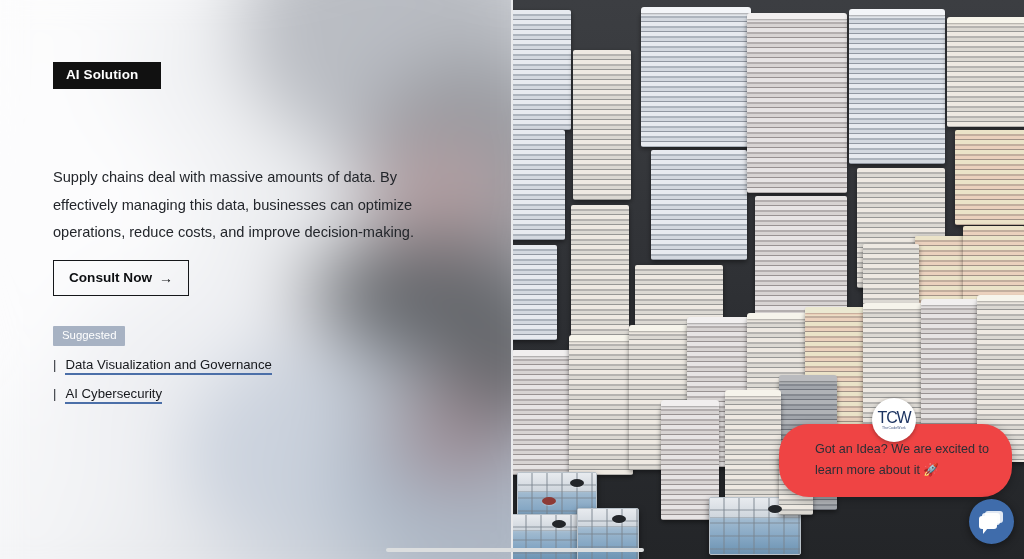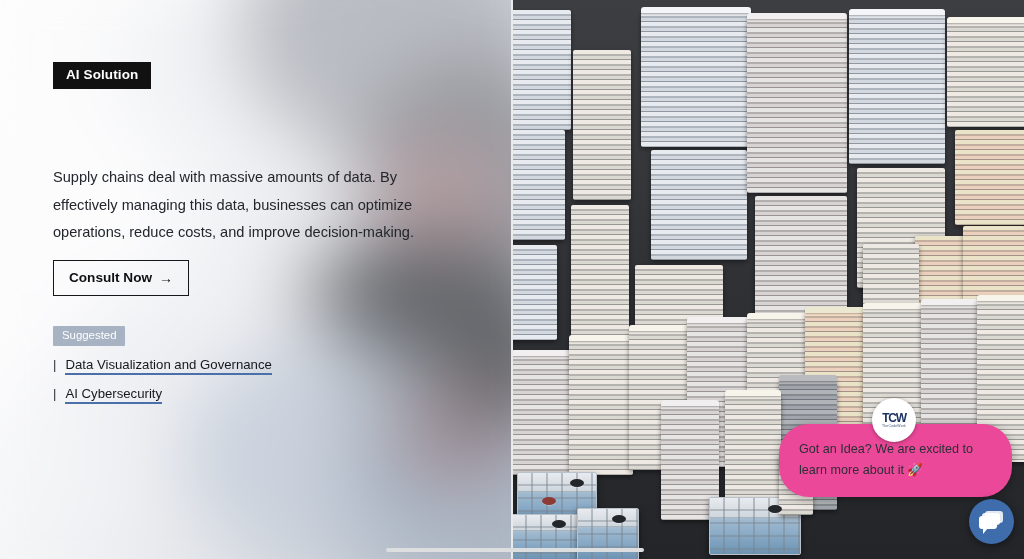--- a/index.html
+++ b/index.html
@@ -62,21 +62,21 @@
   }
 
   .eyebrow-badge {
     position: absolute;
     left: 53px; top: 62px;
     background: #111111;
     color: #ffffff;
     font-size: 13.5px;
     font-weight: bold;
     letter-spacing: .1px;
-    padding: 6px 13px 7px 13px;
+    padding: 6px 23px 7px 13px;
     line-height: 1;
   }
 
   .page-title {
     position: absolute;
     left: 51px; top: 93px;
     margin: 0;
     font-size: 33px;
     font-weight: bold;
     letter-spacing: -0.6px;
@@ -227,38 +227,38 @@
     left: 872px; top: 398px;
     width: 44px; height: 44px;
     border-radius: 50%;
     background: #ffffff;
     box-shadow: 0 1px 4px rgba(0,0,0,.35);
     display: flex; flex-direction: column;
     align-items: center; justify-content: center;
     z-index: 8;
   }
   .chat-avatar .mono {
-    font-size: 12px; font-weight: bold; color: #1d3461;
+    font-size: 16px; font-weight: normal; color: #1d3461;
     letter-spacing: -1.2px; line-height: 1;
     font-family: "Liberation Sans", sans-serif;
     text-align: center;
   }
   .chat-avatar .sub {
     font-size: 3.4px; color: #3b4f7d; letter-spacing: .2px;
     margin-top: 1px; line-height: 1;
   }
 
   .chat-bubble {
     position: absolute;
     left: 779px; top: 424px;
     width: 233px;
     box-sizing: border-box;
-    background: #ec4899;
+    background: #ef4444;
     border-radius: 30px;
-    padding: 15px 20px 16px 20px;
+    padding: 15px 20px 16px 36px;
     font-size: 12.6px;
     line-height: 21px;
     color: #2b2f36;
     box-shadow: 0 2px 10px rgba(0,0,0,.3);
     z-index: 7;
   }
 
   .chat-launcher {
     position: absolute;
     left: 969px; top: 499px;

